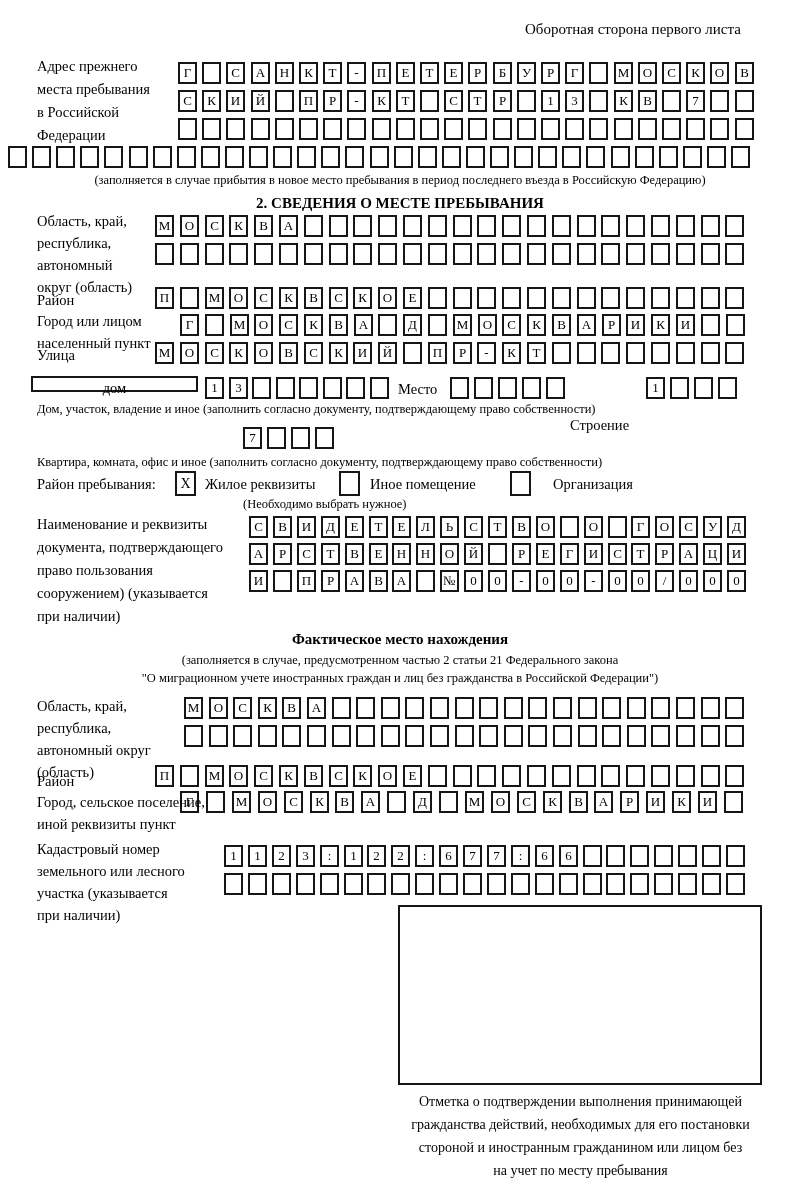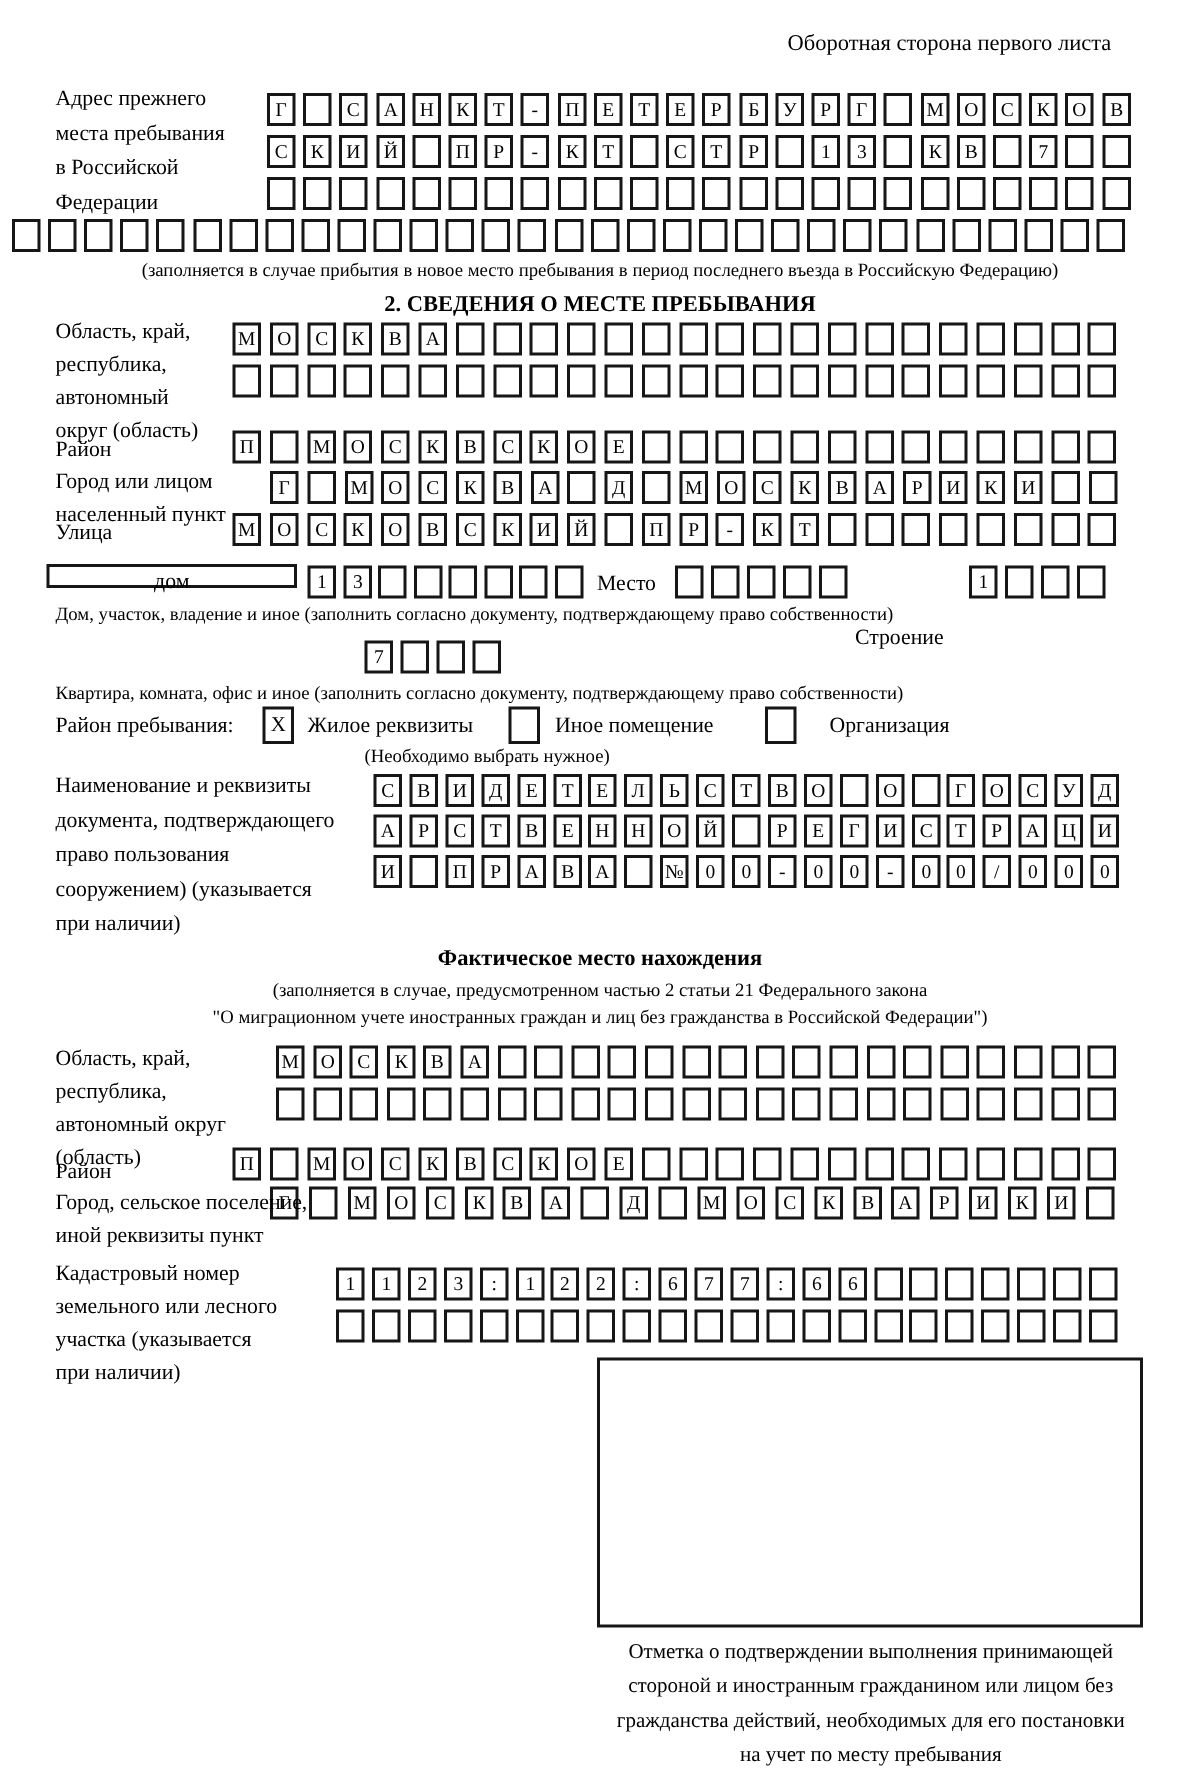--- a/index.html
+++ b/index.html
@@ -584,18 +584,18 @@
   <div class="abs" style="left:37px;top:838px;">
     <div class="lbl-tight">Кадастровый номер</div>
     <div class="lbl-tight">земельного или лесного</div>
     <div class="lbl-tight">участка (указывается</div>
     <div class="lbl-tight">при наличии)</div>
   </div>
 
   <div class="bigbox" style="left:398px;top:905px;width:364px;height:180px;"></div>
   <div class="abs" style="left:378px;top:1090px;width:405px;">
     <div class="cap">Отметка о подтверждении выполнения принимающей</div>
+    <div class="cap">гражданства действий, необходимых для его постановки</div>
     <div class="cap">стороной и иностранным гражданином или лицом без</div>
-    <div class="cap">гражданства действий, необходимых для его постановки</div>
     <div class="cap">на учет по месту пребывания</div>
   </div>
 
 </div>
 
 </body></html>

